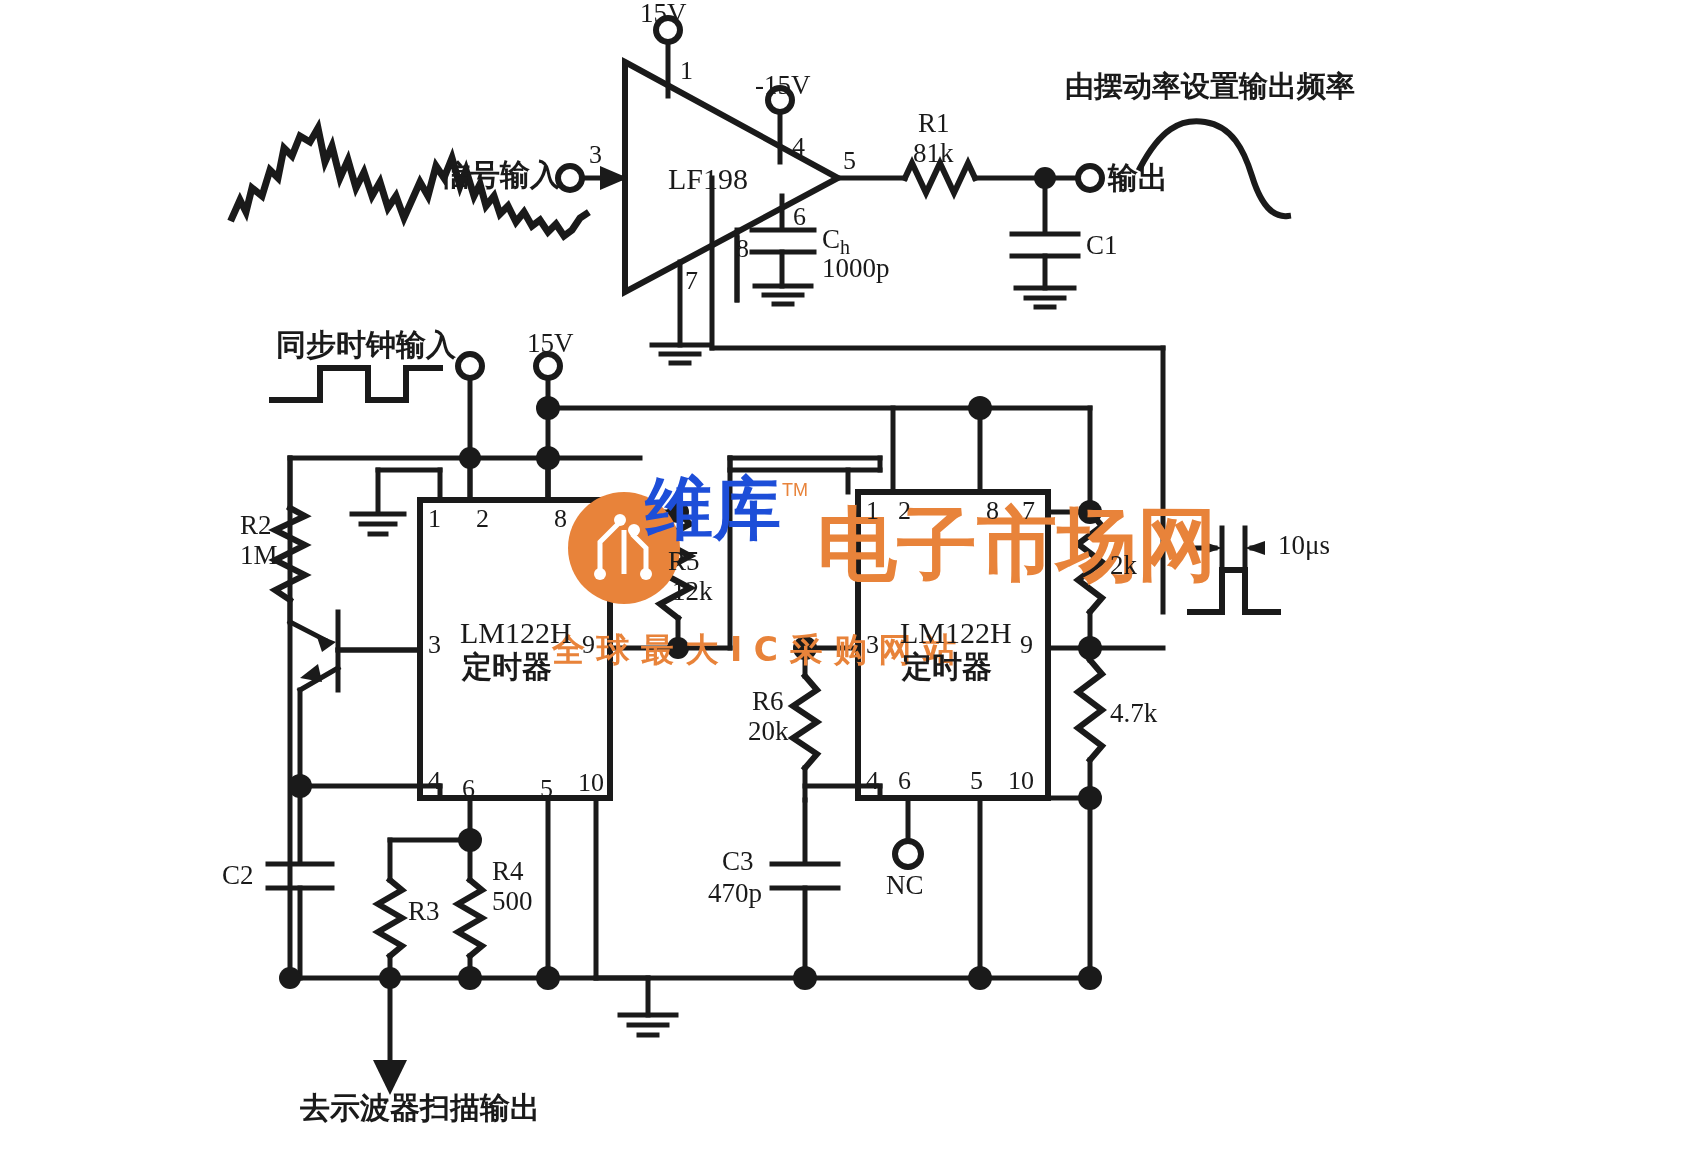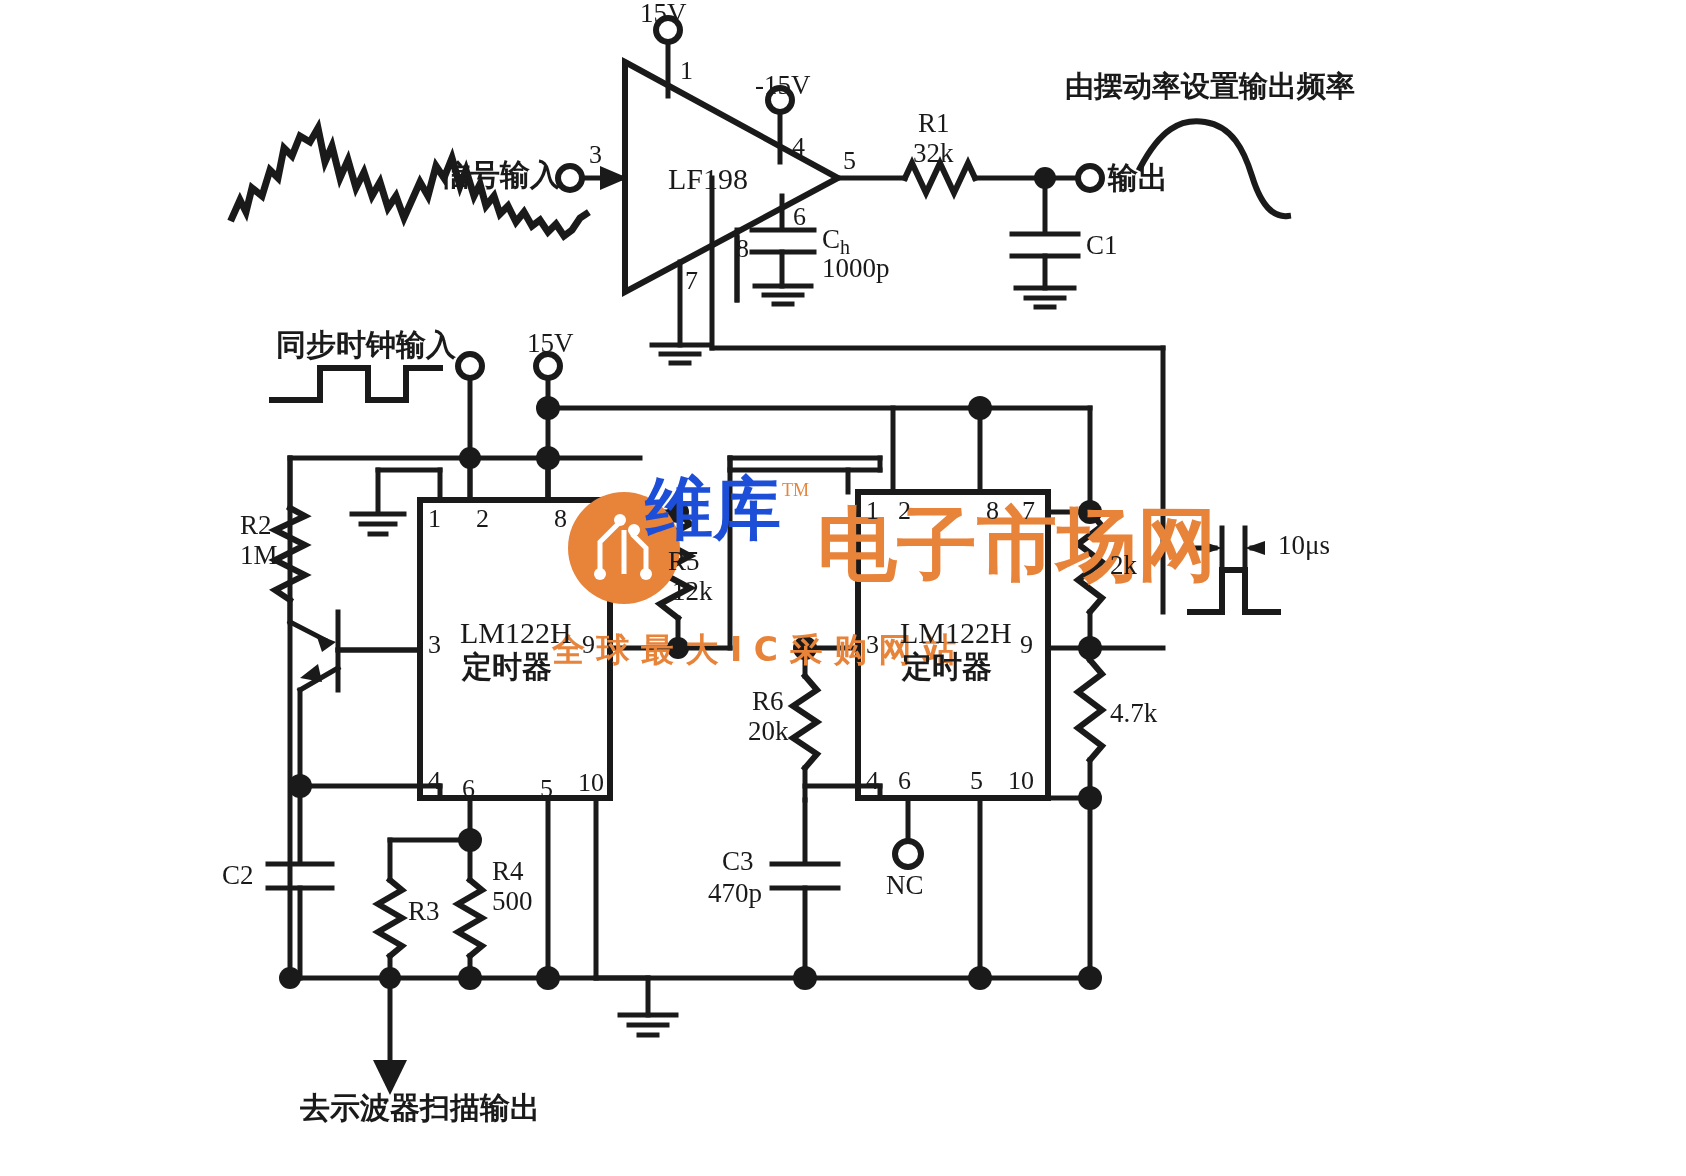--- a/index.html
+++ b/index.html
@@ -263,42 +263,42 @@
     <g fill="#fff">
           <circle cx="40" cy="84" r="6"></circle>
           <circle cx="60" cy="30" r="6"></circle>
       <circle cx="86" cy="84" r="6"></circle>
           <circle cx="74" cy="40" r="6"></circle>
         </g>
   </svg>
 </div>
 <div class="wm cn" style="left:645px;top:464px;font-size:68px;color:#1d4ed8;">维库</div>
 <div class="wm cn" style="left:817px;top:492px;font-size:80px;color:#e8833a;">电子市场网</div>
-<div class="wm" style="left:782px;top:480px;font-size:18px;color:#e8833a;font-family:Liberation Serif, serif;">TM</div>
+<div class="wm" style="left:782px;top:480px;font-size:18px;color:#e8833a;font-family:Liberation Sans, sans-serif;">TM</div>
 <div class="wm cn" style="left:532px;top:628px;font-size:33px;color:#e8833a;margin-left:20px;">全 球 最 大 I C 采 购 网 站</div>
 
 <div class="lbl val" style="left:640px;top:0px;">15V</div>
 <div class="lbl val" style="left:755px;top:72px;">-15V</div>
 <div class="lbl val" style="left:527px;top:330px;">15V</div>
 
 <div class="lbl big" style="left:668px;top:164px;">LF198</div>
 <div class="lbl pin" style="left:680px;top:58px;">1</div>
 <div class="lbl pin" style="left:589px;top:142px;">3</div>
 <div class="lbl pin" style="left:792px;top:134px;">4</div>
 <div class="lbl pin" style="left:843px;top:148px;">5</div>
 <div class="lbl pin" style="left:793px;top:204px;">6</div>
 <div class="lbl pin" style="left:685px;top:268px;">7</div>
 <div class="lbl pin" style="left:736px;top:236px;">8</div>
 
 <div class="lbl cn" style="left:440px;top:160px;font-size:30px;">信号输入</div>
 <div class="lbl cn" style="left:1108px;top:163px;font-size:30px;">输出</div>
 <div class="lbl cn" style="left:1065px;top:72px;font-size:29px;">由摆动率设置输出频率</div>
 
 <div class="lbl val" style="left:918px;top:110px;">R1</div>
-<div class="lbl val" style="left:913px;top:140px;">32k</div>
+<div class="lbl val" style="left:913px;top:140px;">81k</div>
 <div class="lbl val" style="left:1086px;top:232px;">C1</div>
 <div class="lbl val" style="left:822px;top:226px;">
   <span>C</span><span style="font-size:20px;vertical-align:sub;">h</span>
 </div>
 <div class="lbl val" style="left:822px;top:255px;">1000p</div>
 
 <div class="lbl cn" style="left:276px;top:330px;font-size:30px;">同步时钟输入</div>
 
 <div class="lbl val" style="left:240px;top:512px;">R2</div>
 <div class="lbl val" style="left:240px;top:542px;">1M</div>

